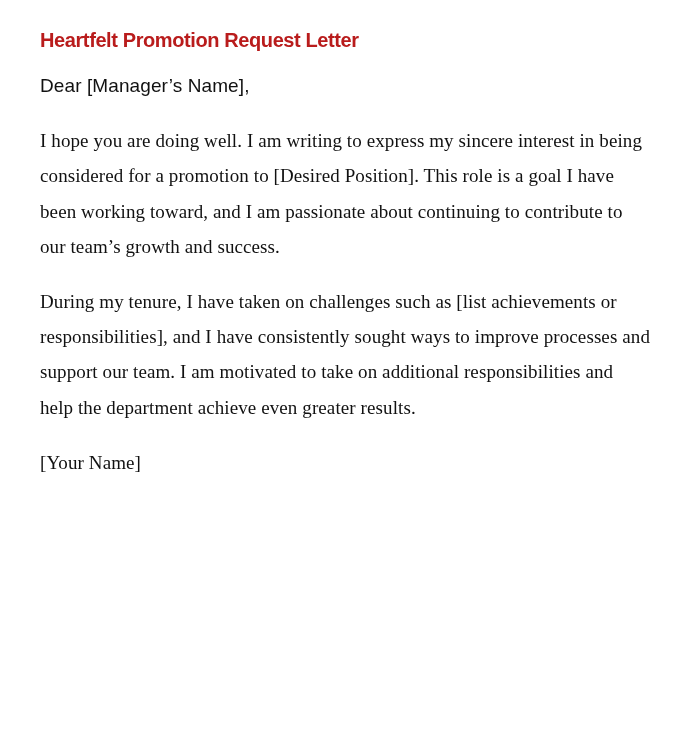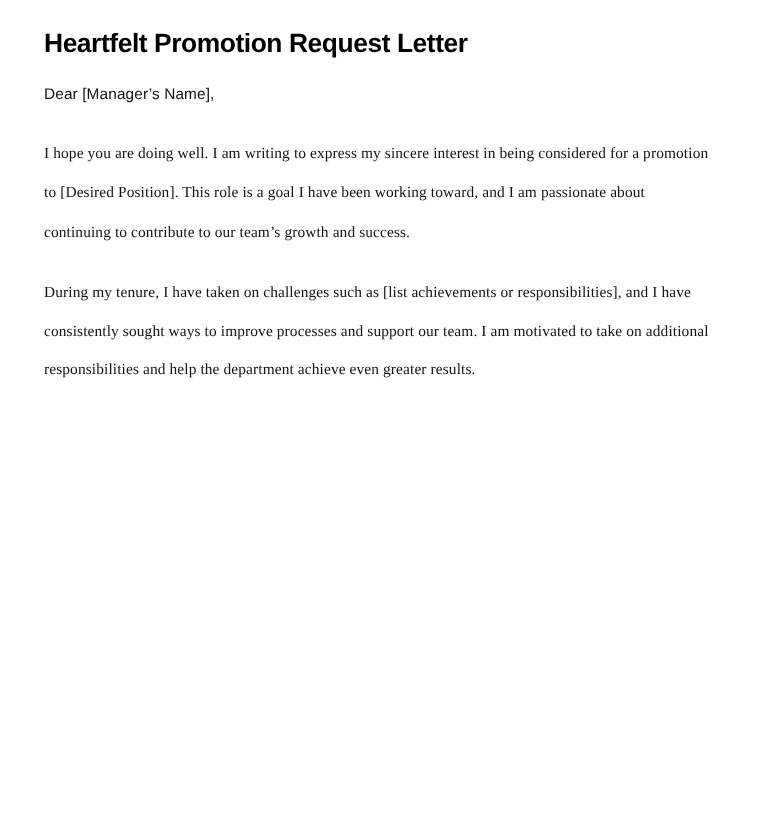--- a/index.html
+++ b/index.html
@@ -14,37 +14,38 @@
       font-family: "Liberation Sans", "DejaVu Sans", sans-serif;
       color: #111111;
     }
     .letter {
       position: absolute;
       left: 40px;
       top: 22px;
       width: 610px;
     }
     .title {
-      font-size: 24px;
+      font-size: 20px;
       font-weight: bold;
       letter-spacing: -0.4px;
       margin: 0;
       line-height: 36px;
-      color: #000000;
+      color: #b91c1c;
     }
     .para {
-      font-size: 14px;
+      font-size: 19px;
       line-height: 35.2px;
       margin: 0;
       letter-spacing: 0.1px;
     }
     .salutation { margin-top: 10px; }
     .gap { margin-top: 20px; font-family: Liberation Serif, serif; }
   </style>
 </head>
 <body>
 
 <div class="letter">
   <h1 class="title">Heartfelt Promotion Request Letter</h1>
   <p class="para salutation">Dear [Manager’s Name],</p>
   <p class="para gap">I hope you are doing well. I am writing to express my sincere interest in being considered for a promotion to [Desired Position]. This role is a goal I have been working toward, and I am passionate about continuing to contribute to our team’s growth and success.</p>
   <p class="para gap">During my tenure, I have taken on challenges such as [list achievements or responsibilities], and I have consistently sought ways to improve processes and support our team. I am motivated to take on additional responsibilities and help the department achieve even greater results.</p>
+  <p class="para gap">[Your Name]</p>
 </div>
 
 </body></html>

